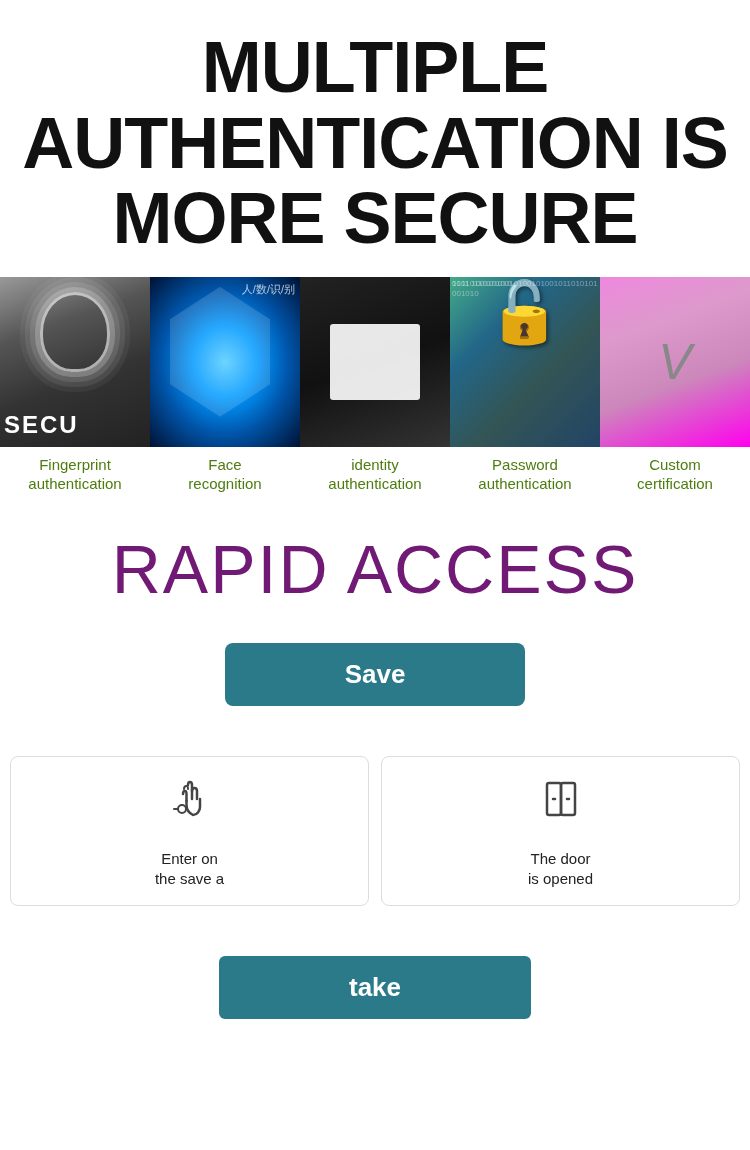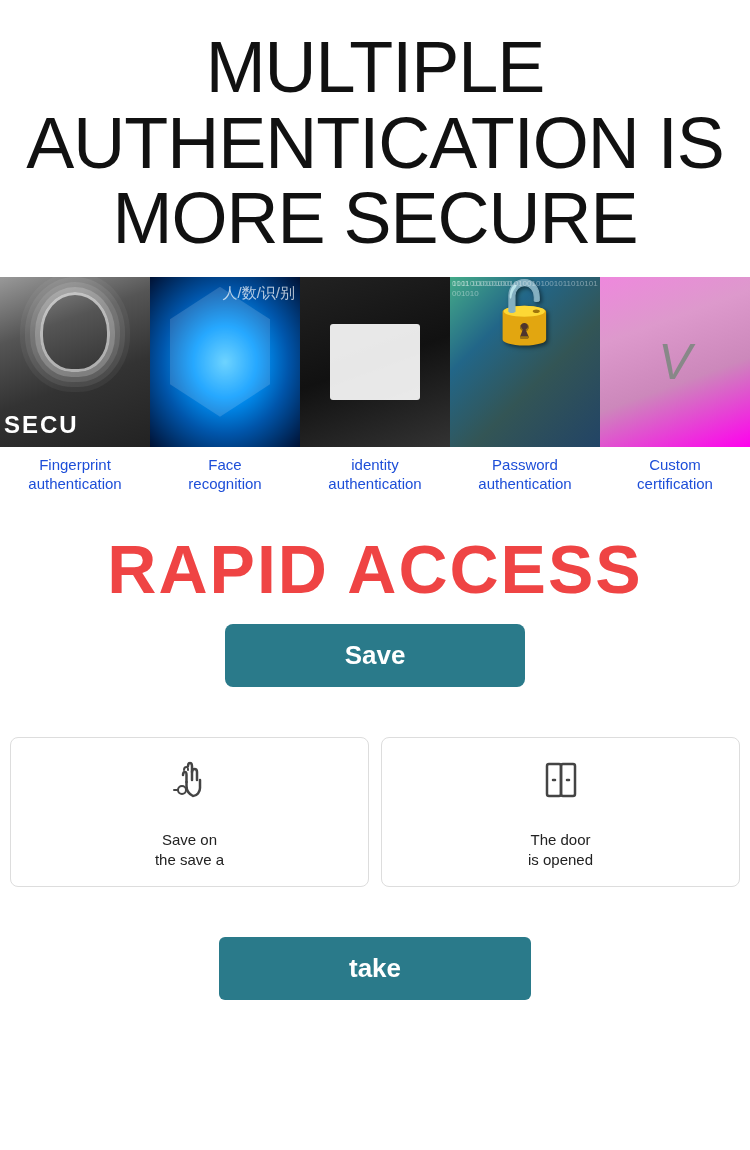--- a/index.html
+++ b/index.html
@@ -11,21 +11,21 @@
       overflow-x: hidden;
     }
 
     
     .header {
       text-align: center;
       padding: 30px 20px 20px;
     }
     .header h1 {
       font-size: 72px;
-      font-weight: 400;
+      font-weight: 700;
       line-height: 1.05;
       color: #111;
       text-transform: uppercase;
       letter-spacing: -1px;
     }
 
     
     .image-grid {
       display: flex;
       width: 100%;
@@ -90,21 +90,21 @@
       position: absolute;
       top: 10px; left: 20px;
       width: 100px; height: 130px;
       background: rgba(255,255,255,0.15);
       clip-path: polygon(50% 0%, 100% 25%, 100% 75%, 50% 100%, 0% 75%, 0% 25%);
     }
     .img-face-text {
       position: absolute;
       top: 5px; right: 5px;
       color: rgba(255,255,255,0.7);
-      font-size: 15px;
+      font-size: 11px;
       line-height: 1.4;
     }
 
     
     .img-identity-content {
       position: relative;
       width: 100%;
       height: 100%;
       background: linear-gradient(160deg, #222 0%, #111 50%, #333 100%);
       display: flex;
@@ -161,37 +161,37 @@
     .needle-v {
       color: #888;
       font-size: 50px;
       font-style: italic;
       font-weight: 100;
     }
 
     .image-cell .label {
       text-align: center;
       font-size: 15px;
-      color: #1d4ed8;
+      color: #4d7c0f;
       padding: 8px 4px 6px;
       line-height: 1.3;
     }
 
     
     .rapid-section {
       text-align: center;
       padding: 30px 20px 20px;
     }
     .rapid-title {
       font-size: 68px;
-      font-weight: 700;
-      color: #ef4444;
+      font-weight: 400;
+      color: #701a75;
       text-transform: uppercase;
       letter-spacing: 2px;
-      margin-bottom: 16px;
+      margin-bottom: 35px;
     }
     .save-button {
       display: inline-block;
       background: #2a7a8a;
       color: white;
       font-size: 26px;
       font-weight: bold;
       padding: 16px 120px;
       border-radius: 8px;
       cursor: pointer;
@@ -344,21 +344,21 @@
         <path d="M20 8 C20 6 21 5 22 5 C23 5 24 6 24 8 L24 22" stroke="#444" stroke-width="2.5" stroke-linecap="round"></path>
         <path d="M24 14 C24 12 25 11 26.5 11 C28 11 29 12 29 14 L29 22" stroke="#444" stroke-width="2.5" stroke-linecap="round"></path>
         <path d="M16 12 C16 10 17 9 18.5 9 C20 9 20 10 20 12" stroke="#444" stroke-width="2" stroke-linecap="round"></path>
         <path d="M15 17 C15 15 15.5 14 17 14 C18.5 14 18.5 15 18.5 17 L18.5 24" stroke="#444" stroke-width="2.5" stroke-linecap="round"></path>
         <path d="M18.5 24 L18.5 28 C18.5 32 21 36 25 38 C29 38 32 34 32 30 L32 22" stroke="#444" stroke-width="2.5" stroke-linecap="round"></path>
         <circle cx="14" cy="32" r="4" stroke="#444" stroke-width="2" fill="none"></circle>
         <path d="M10 32 L6 32" stroke="#444" stroke-width="2" stroke-linecap="round"></path>
       </svg>
     </div>
     <div class="step-label">
-      <span>Save on</span><br>
+      <span>Enter on</span><br>
       <span>the save a</span>
     </div>
   </div>
 
 
   <div class="step-card">
     <div class="step-icon">
       <svg class="svg-icon" width="44" height="44" viewBox="0 0 44 44" fill="none" xmlns="http://www.w3.org/2000/svg">
         <rect x="8" y="6" width="14" height="32" rx="2" stroke="#444" stroke-width="2.5"></rect>
         <rect x="22" y="6" width="14" height="32" rx="2" stroke="#444" stroke-width="2.5"></rect>

